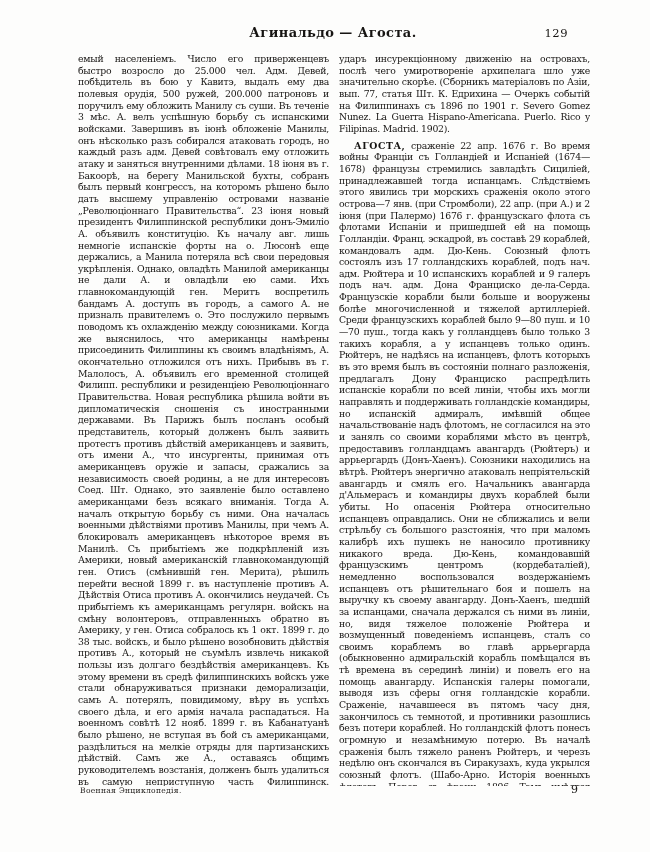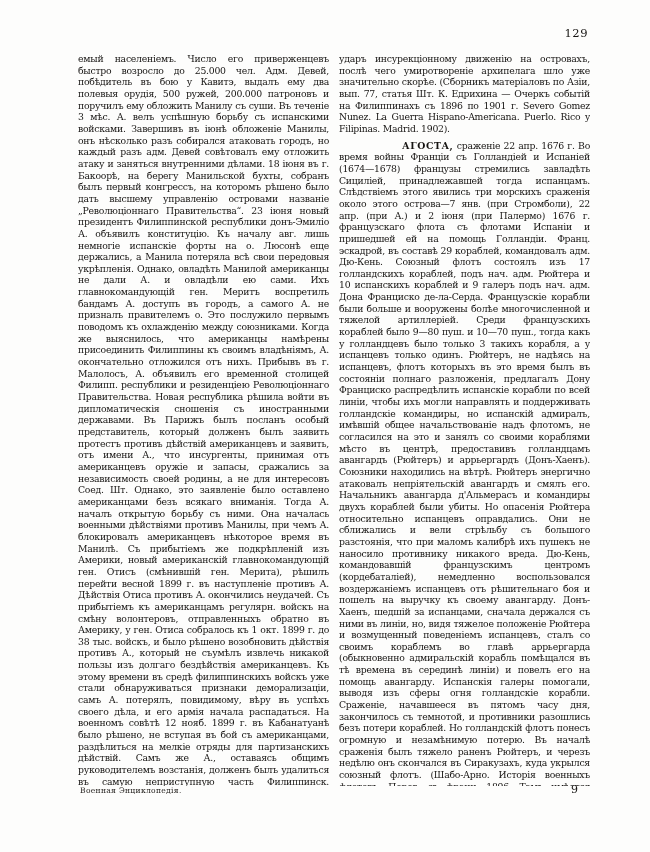--- a/index.html
+++ b/index.html
@@ -13,54 +13,55 @@
     overflow:hidden;
   }
   .header-row{
     position:absolute;top:25px;left:78px;width:510px;height:18px;
   }
   .header-title{
     position:absolute;left:0;right:0;text-align:center;
     font-weight:bold;font-size:13px;letter-spacing:0.4px;
   }
   .page-number{
-    position:absolute;right:0;top:1px;font-size:11.5px;letter-spacing:0.5px;
+    position:absolute;right:20px;top:1px;font-size:11.5px;letter-spacing:0.5px;
   }
   .columns{
     position:absolute;top:53px;left:78px;width:512px;height:733px;
     display:flex;gap:10px;overflow:hidden;
   }
   .col{
     width:251px;
     font-size:9.3px;
     line-height:11.65px;
     letter-spacing:-0.25px;
     text-align:justify;
     hyphens:auto;
   }
   .para{margin:0;}
   .para.indent{text-indent:15px;margin-top:5px;}
-  .seg-b{font-weight:bold;letter-spacing:0.6px;margin-left:48px;}
+  .seg-b{font-weight:bold;letter-spacing:0.6px;}
   .seg-i{}
   .footer-row{
     position:absolute;top:783px;left:80px;width:508px;height:16px;
   }
   .footer-imprint{
     position:absolute;left:0;top:3px;font-size:7.6px;letter-spacing:0.3px;color:#24211e;
   }
   .footer-signature{
     position:absolute;right:10px;top:0;font-size:11px;
   }
 </style>
 </head>
 <body>
 
 <div class="page">
 
   <div class="header-row">
+    <div class="header-title">Агинальдо — Агоста.</div>
     <div class="page-number">129</div>
   </div>
 
   <div class="columns">
     <div class="col">
         <p class="para"><span>емый населеніемъ. Число его приверженцевъ быстро возросло до 25.000 чел. Адм. Девей, побѣдитель въ бою у Кавитэ, выдалъ ему два полевыя орудія, 500 ружей, 200.000 патроновъ и поручилъ ему обложить Манилу съ суши. Въ теченіе 3 мѣс. А. велъ успѣшную борьбу съ испанскими войсками. Завершивъ въ іюнѣ обложеніе Манилы, онъ нѣсколько разъ собирался атаковать городъ, но каждый разъ адм. Девей совѣтовалъ ему отложить атаку и заняться внутренними дѣлами. 18 іюня въ г. Бакоорѣ, на берегу Манильской бухты, собранъ былъ первый конгрессъ, на которомъ рѣшено было дать высшему управленію островами названіе „Революціоннаго Правительства“. 23 іюня новый президентъ Филиппинской республики донъ-Эмиліо А. объявилъ конституцію. Къ началу авг. лишь немногіе испанскіе форты на о. Люсонѣ еще держались, а Манила потеряла всѣ свои передовыя укрѣпленія. Однако, овладѣть Манилой американцы не дали А. и овладѣли ею сами. Ихъ главнокомандующій ген. Меритъ воспретилъ бандамъ А. доступъ въ городъ, а самого А. не призналъ правителемъ о. Это послужило первымъ поводомъ къ охлажденію между союзниками. Когда же выяснилось, что американцы намѣрены присоединить Филиппины къ своимъ владѣніямъ, А. окончательно отложился отъ нихъ. Прибывъ въ г. Малолосъ, А. объявилъ его временной столицей Филипп. республики и резиденціею Революціоннаго Правительства. Новая республика рѣшила войти въ дипломатическія сношенія съ иностранными державами. Въ Парижъ былъ посланъ особый представитель, который долженъ былъ заявить протестъ противъ дѣйствій американцевъ и заявить, отъ имени А., что инсургенты, принимая отъ американцевъ оружіе и запасы, сражались за независимость своей родины, а не для интересовъ Соед. Шт. Однако, это заявленіе было оставлено американцами безъ всякаго вниманія. Тогда А. началъ открытую борьбу съ ними. Она началась военными дѣйствіями противъ Манилы, при чемъ А. блокировалъ американцевъ нѣкоторое время въ Манилѣ. Съ прибытіемъ же подкрѣпленій изъ Америки, новый американскій главнокомандующій ген. Отисъ (смѣнившій ген. Мерита), рѣшилъ перейти весной 1899 г. въ наступленіе противъ А. Дѣйствія Отиса противъ А. окончились неудачей. Съ прибытіемъ къ американцамъ регулярн. войскъ на смѣну волонтеровъ, отправленныхъ обратно въ Америку, у ген. Отиса собралось къ 1 окт. 1899 г. до 38 тыс. войскъ, и было рѣшено возобновить дѣйствія противъ А., который не съумѣлъ извлечь никакой пользы изъ долгаго бездѣйствія американцевъ. Къ этому времени въ средѣ филиппинскихъ войскъ уже стали обнаруживаться признаки деморализаціи, самъ А. потерялъ, повидимому, вѣру въ успѣхъ своего дѣла, и его армія начала распадаться. На военномъ совѣтѣ 12 нояб. 1899 г. въ Кабанатуанѣ было рѣшено, не вступая въ бой съ американцами, раздѣлиться на мелкіе отряды для партизанскихъ дѣйствій. Самъ же А., оставаясь общимъ руководителемъ возстанія, долженъ былъ удалиться въ самую неприступную часть Филиппинск. архипелага. 23 мар. 1901 г., послѣ продолжительной и упорной борьбы въ различныхъ мѣстахъ Филиппинъ, А. былъ захваченъ американцами. Плѣненіе А. нанесло сильный</span></p>
       </div>
     <div class="col">
         <p class="para"><span>ударъ инсурекціонному движенію на островахъ, послѣ чего умиротвореніе архипелага шло уже значительно скорѣе. (Сборникъ матеріаловъ по Азіи, вып. 77, статья </span><span class="seg-i">Шт. К. Едрихина</span><span> — Очеркъ событій на Филиппинахъ съ 1896 по 1901 г. </span><span class="seg-i">Severo Gomez Nunez.</span><span> La Guerra Hispano-Americana. </span><span class="seg-i">Puerlo.</span><span> Rico y Filipinas. Madrid. 1902).</span></p>
         <p class="para indent"><span class="seg-b">АГОСТА,</span><span> сраженіе 22 апр. 1676 г. Во время войны Франціи съ Голландіей и Испаніей (1674—1678) французы стремились завладѣть Сициліей, принадлежавшей тогда испанцамъ. Слѣдствіемъ этого явились три морскихъ сраженія около этого острова—7 янв. (при Стромболи), 22 апр. (при А.) и 2 іюня (при Палермо) 1676 г. французскаго флота съ флотами Испаніи и пришедшей ей на помощь Голландіи. Франц. эскадрой, въ составѣ 29 кораблей, командовалъ адм. Дю-Кень. Союзный флотъ состоялъ изъ 17 голландскихъ кораблей, подъ нач. адм. Рюйтера и 10 испанскихъ кораблей и 9 галеръ подъ нач. адм. Дона Франциско де-ла-Серда. Французскіе корабли были больше и вооружены болѣе многочисленной и тяжелой артиллеріей. Среди французскихъ кораблей было 9—80 пуш. и 10—70 пуш., тогда какъ у голландцевъ было только 3 такихъ корабля, а у испанцевъ только одинъ. Рюйтеръ, не надѣясь на испанцевъ, флотъ которыхъ въ это время былъ въ состояніи полнаго разложенія, предлагалъ Дону Франциско распредѣлить испанскіе корабли по всей линіи, чтобы ихъ могли направлять и поддерживать голландскіе командиры, но испанскій адмиралъ, имѣвшій общее начальствованіе надъ флотомъ, не согласился на это и занялъ со своими кораблями мѣсто въ центрѣ, предоставивъ голландцамъ авангардъ (Рюйтеръ) и аррьергардъ (Донъ-Хаенъ). Союзники находились на вѣтрѣ. Рюйтеръ энергично атаковалъ непріятельскій авангардъ и смялъ его. Начальникъ авангарда д'Альмерасъ и командиры двухъ кораблей были убиты. Но опасенія Рюйтера относительно испанцевъ оправдались. Они не сближались и вели стрѣльбу съ большого разстоянія, что при маломъ калибрѣ ихъ пушекъ не наносило противнику никакого вреда. Дю-Кень, командовавшій французскимъ центромъ (кордебаталіей), немедленно воспользовался воздержаніемъ испанцевъ отъ рѣшительнаго боя и пошелъ на выручку къ своему авангарду. Донъ-Хаенъ, шедшій за испанцами, сначала держался съ ними въ линіи, но, видя тяжелое положеніе Рюйтера и возмущенный поведеніемъ испанцевъ, сталъ со своимъ кораблемъ во главѣ аррьергарда (обыкновенно адмиральскій корабль помѣщался въ тѣ времена въ серединѣ линіи) и повелъ его на помощь авангарду. Испанскія галеры помогали, выводя изъ сферы огня голландскіе корабли. Сраженіе, начавшееся въ пятомъ часу дня, закончилось съ темнотой, и противники разошлись безъ потери кораблей. Но голландскій флотъ понесъ огромную и незамѣнимую потерю. Въ началѣ сраженія былъ тяжело раненъ Рюйтеръ, и черезъ недѣлю онъ скончался въ Сиракузахъ, куда укрылся союзный флотъ. (</span><span class="seg-i">Шабо-Арно.</span><span> Исторія военныхъ флотовъ. Перев. съ франц. 1896. Тамъ имѣется планъ. </span></p>

